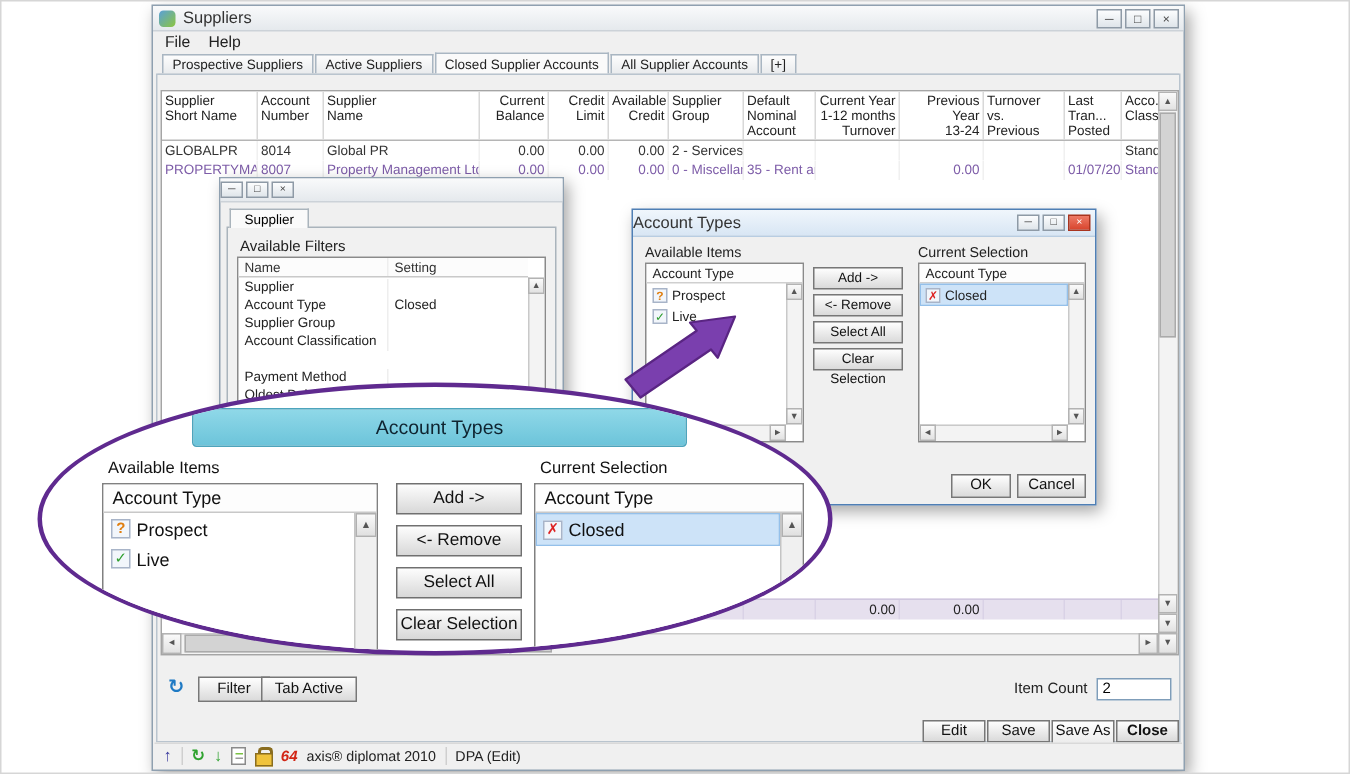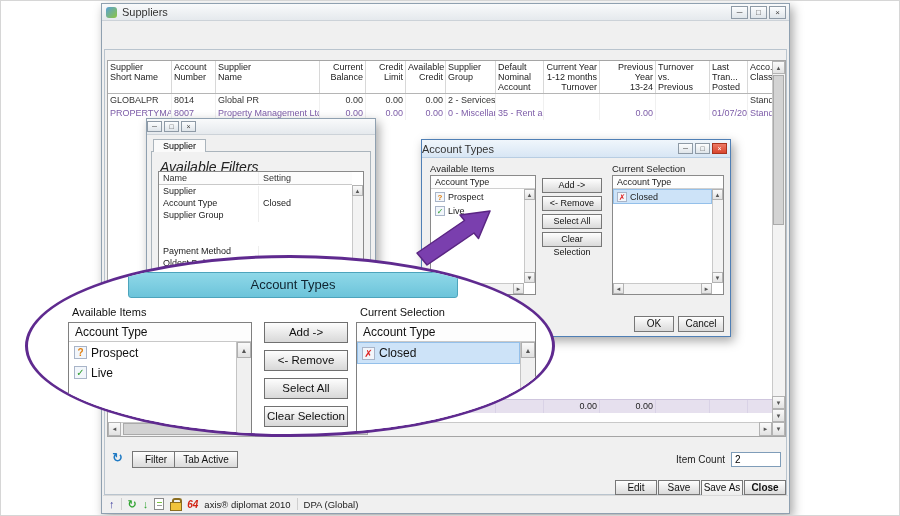--- a/index.html
+++ b/index.html
@@ -100,21 +100,32 @@
     <div class="titlebar">
       <span class="app-icon"></span>
       <span class="title">Suppliers</span>
       <span class="winbtns">
         <span class="winbtn">─</span>
         <span class="winbtn">□</span>
         <span class="winbtn">×</span>
       </span>
     </div>
 
-
+    <div class="menubar">
+      <span>File</span>
+      <span>Help</span>
+    </div>
+
+    <div class="tabstrip">
+      <span class="tab">Prospective Suppliers</span>
+      <span class="tab">Active Suppliers</span>
+      <span class="tab sel">Closed Supplier Accounts</span>
+      <span class="tab">All Supplier Accounts</span>
+      <span class="tab">[+]</span>
+    </div>
 
     <div class="tabpanel"></div>
 
     <div class="grid">
       <div class="gh-row">
         <div class="gh w0">Supplier
 Short Name</div>
         <div class="gh w1">Account
 Number</div>
         <div class="gh w2">Supplier
@@ -219,50 +230,54 @@
     <div class="statusbar">
       <span class="sb-ico navup">↑</span>
       <span class="sb-sep"></span>
       <span class="sb-ico sync">↻</span>
       <span class="sb-ico dl">↓</span>
       <span class="doc-icon"></span>
       <span class="lock-icon"></span>
       <span class="sb-64">64</span>
       <span>axis® diplomat 2010</span>
       <span class="sb-sep"></span>
-      <span>DPA (Global)</span>
+      <span>DPA (Edit)</span>
     </div>
   </div>
 
   <div class="window z20" style="left:145px; top:117px; width:230px; height:285px;">
     <div class="titlebar" style="height:16px;">
       <span class="winbtns">
         <span class="winbtn sm">─</span>
         <span class="winbtn sm">□</span>
         <span class="winbtn sm">×</span>
       </span>
     </div>
     <div class="abs" style="left:6px; top:20px; height:13px; padding:0 9px; font-size:9px; line-height:12px; background:#fafafa; border:1px solid #aab4bc; border-bottom:none; z-index:2;">Supplier</div>
     <div class="abs" style="left:4px; top:32px; right:4px; bottom:4px; border:1px solid #aab4bc; background:#f1f1f1;"></div>
-    <div class="abs" style="left:13px; top:40px; font-size:14px; color:#222;font-style:italic;">Available Filters</div>
+    <div class="abs" style="left:13px; top:40px; font-size:10px; color:#222;">Available Filters</div>
     <div class="lb" style="left:11px; top:52px; right:11px; bottom:14px;">
       <div class="f-head">
         <div class="f-name">Name</div>
         <div class="f-set">Setting</div>
       </div>
       <div class="f-row" style="top:14px;">
           <div class="f-name">Supplier</div>
           <div class="f-set"></div>
         </div>
       <div class="f-row" style="top:26px;">
           <div class="f-name">Account Type</div>
           <div class="f-set">Closed</div>
         </div>
       <div class="f-row" style="top:38px;">
           <div class="f-name">Supplier Group</div>
+          <div class="f-set"></div>
+        </div>
+      <div class="f-row" style="top:50px;">
+          <div class="f-name">Account Classification</div>
           <div class="f-set"></div>
         </div>
       <div class="f-row" style="top:74px;">
           <div class="f-name">Payment Method</div>
           <div class="f-set"></div>
         </div>
       <div class="f-row" style="top:86px;">
           <div class="f-name">Oldest Debt</div>
           <div class="f-set"></div>
         </div>

